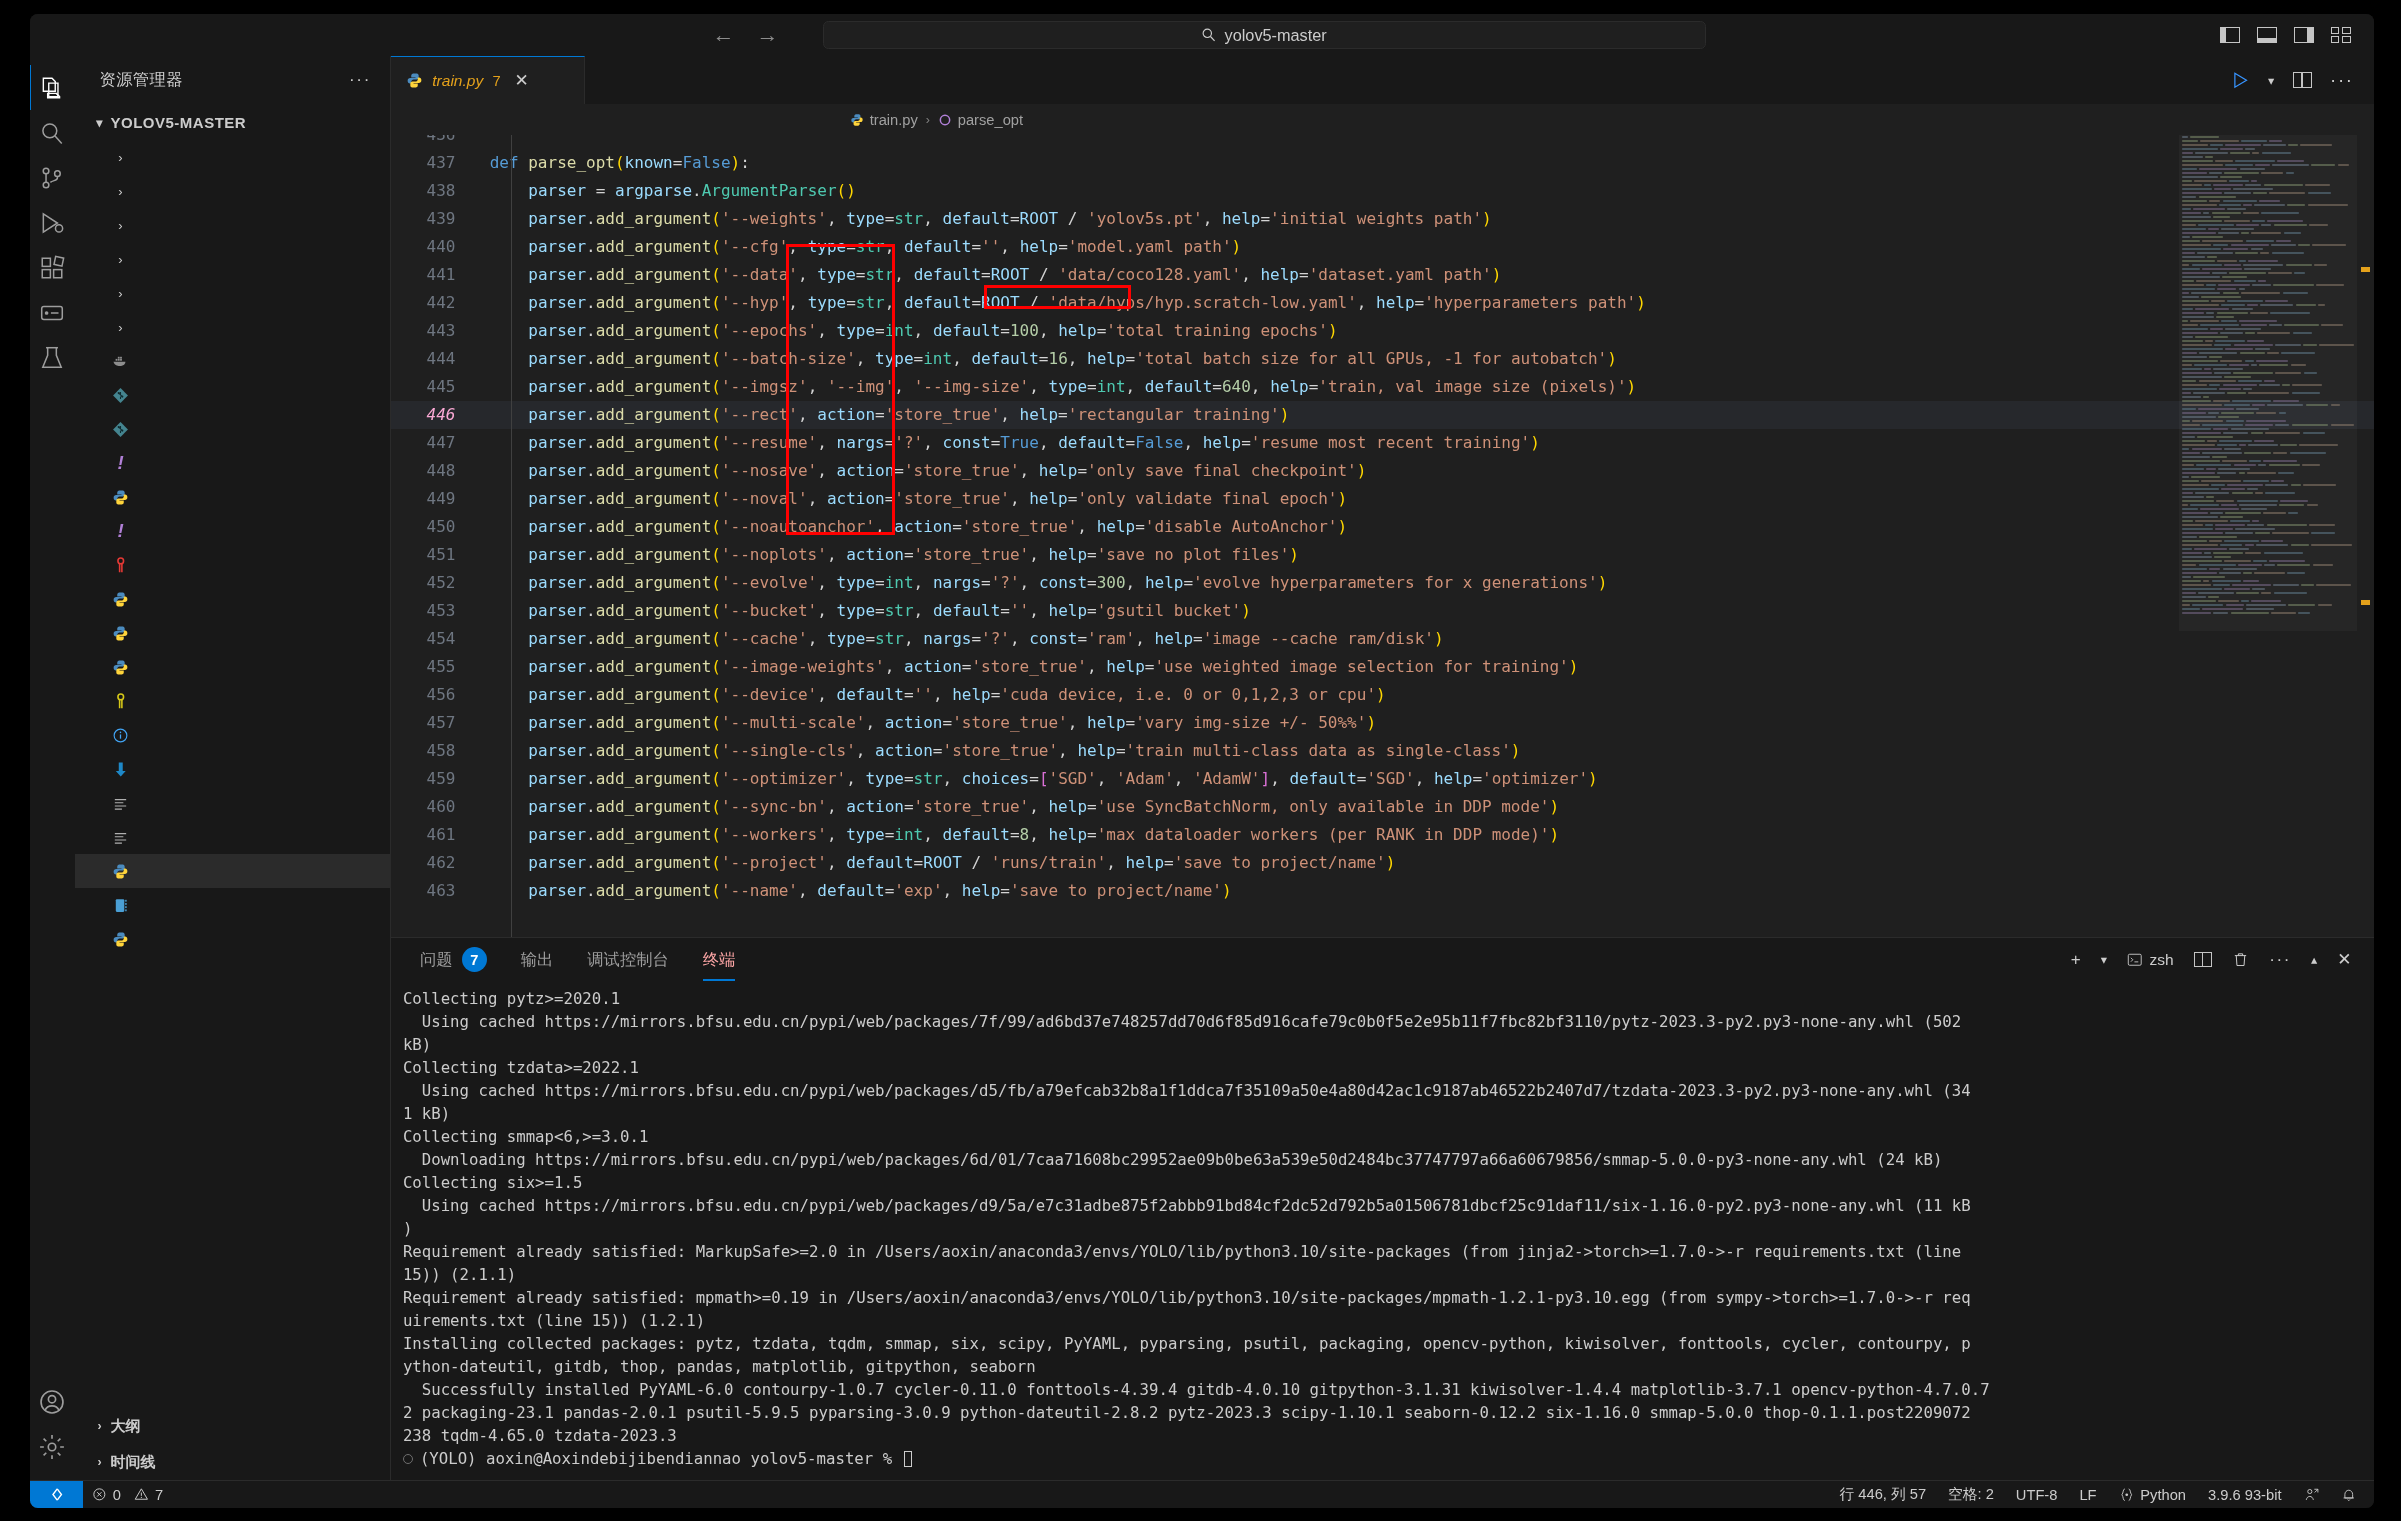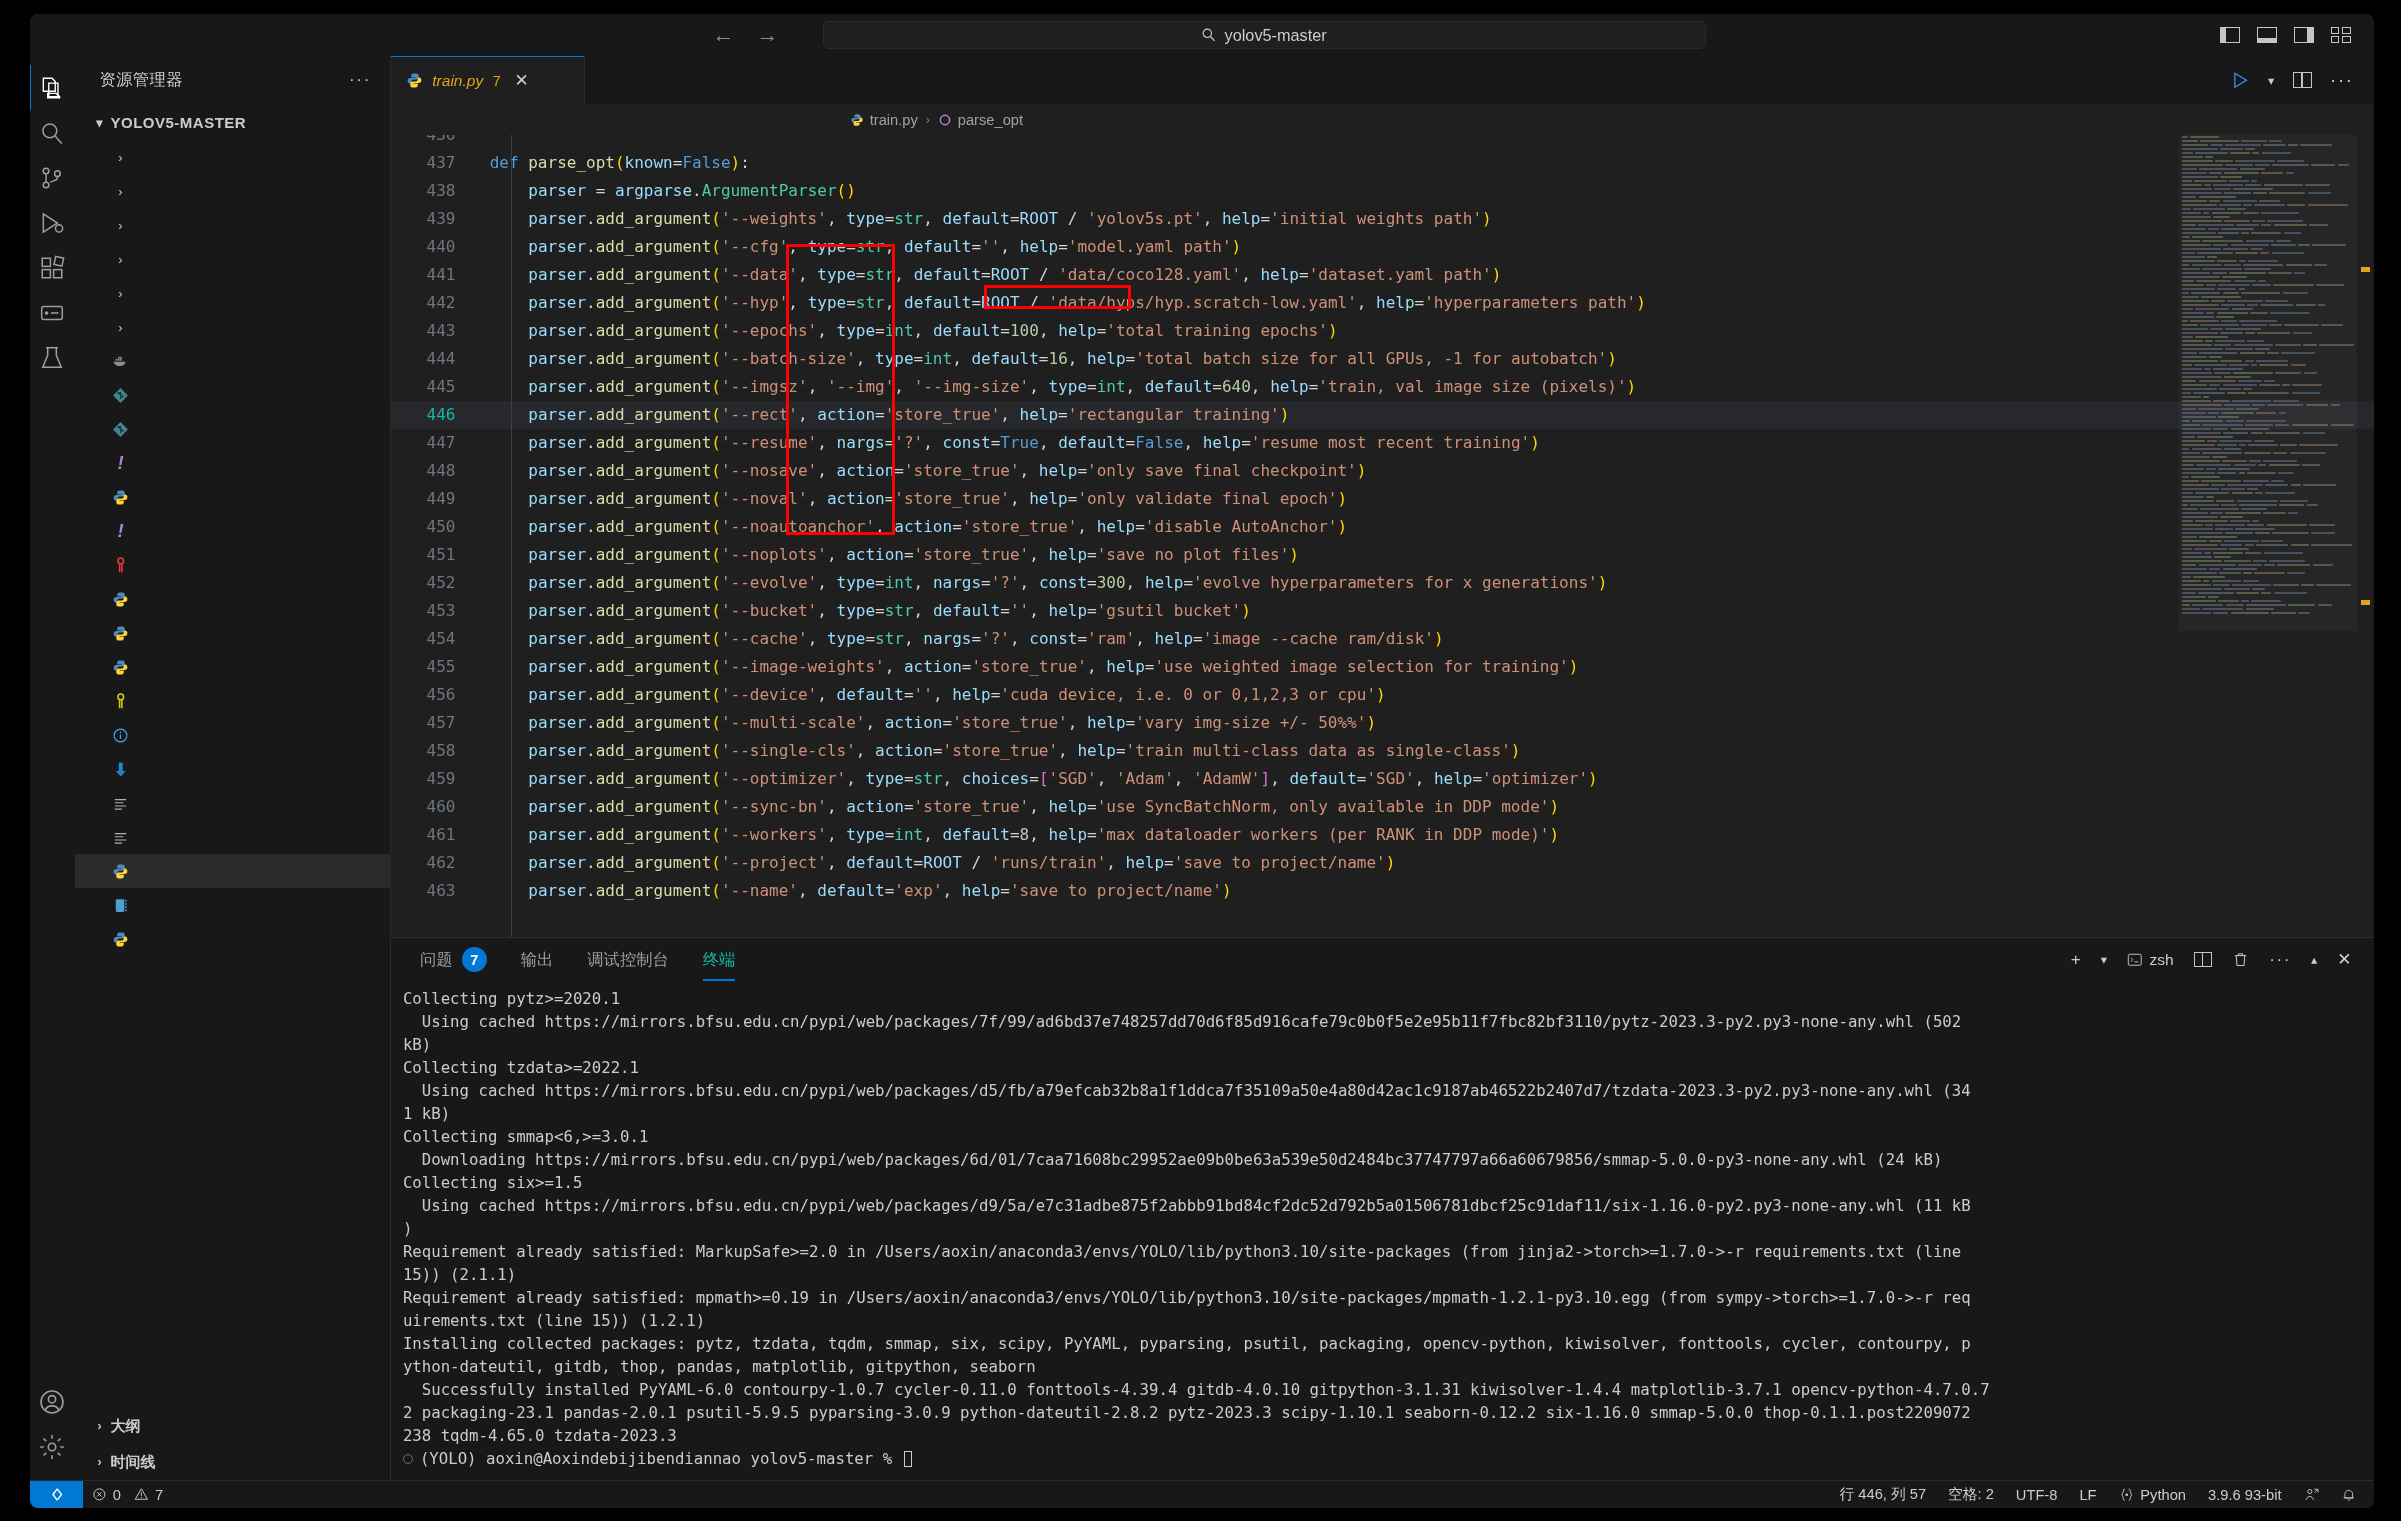--- a/index.html
+++ b/index.html
@@ -219,21 +219,21 @@
     position: relative;
   }
   .cline { height: 28px; display: flex; align-items: center; position: relative; }
   .cline.current { background: #26282c; }
   .ln {
     width: 93px; flex: 0 0 93px;
     text-align: right;
     color: #6e7681;
     padding-right: 28px;
   }
-  .cline.current .ln { color: #14b8a6; }
+  .cline.current .ln { color: #f9a8d4; font-style: italic; }
   .guide {
     position: absolute; left: 120px; top: 0; bottom: 0;
     width: 0.8px; background: #404040;
   }
   .ctext { flex: 1 1 auto; padding-left: 6.2px; }
 
   
   .k  { color: #569cd6; }   
   .fn { color: #dcdcaa; }   
   .pa { color: #9cdcfe; }   
@@ -287,21 +287,21 @@
     padding-left: 12.4px;
     position: relative;
   }
   .ptab {
     display: flex; align-items: center; gap: 9.3px;
     padding: 0 17px;
     color: #9d9d9d;
     font-size: 16.3px;
     position: relative;
   }
-  .ptab.active { color: #14b8a6; justify-content: center; }
+  .ptab.active { color: #fca5a5; justify-content: center; }
   .ptab.active::after {
     content:""; position:absolute; left: 17px; right: 17px; bottom: 0;
     height: 1.9px; background: #0078d4;
   }
   .pbadge {
     background: #0078d4; color: #fff;
     min-width: 25px; height: 25px; border-radius: 12.4px;
     display: inline-flex; align-items:center; justify-content:center;
     font-size: 14.7px; font-weight: bold; padding: 0 6.2px;
   }

